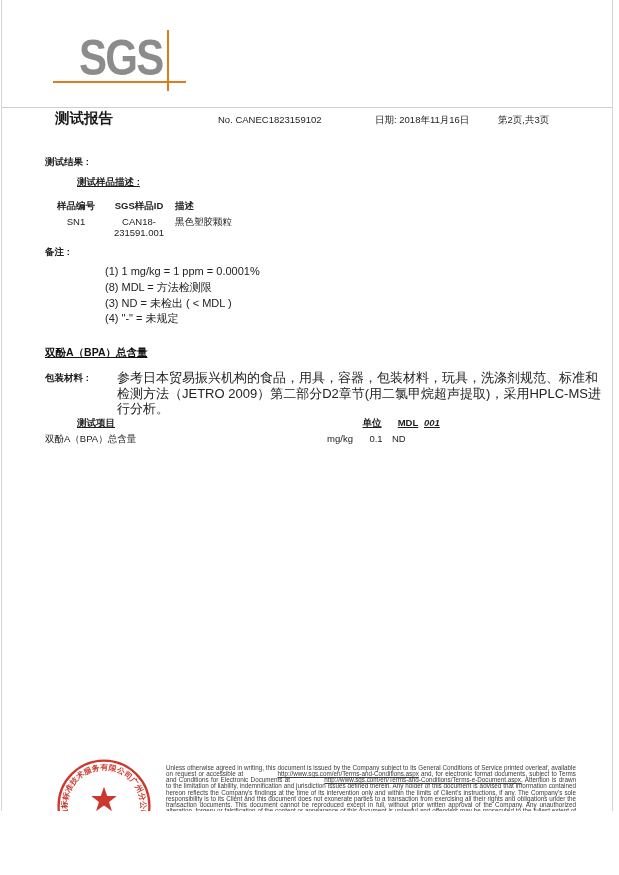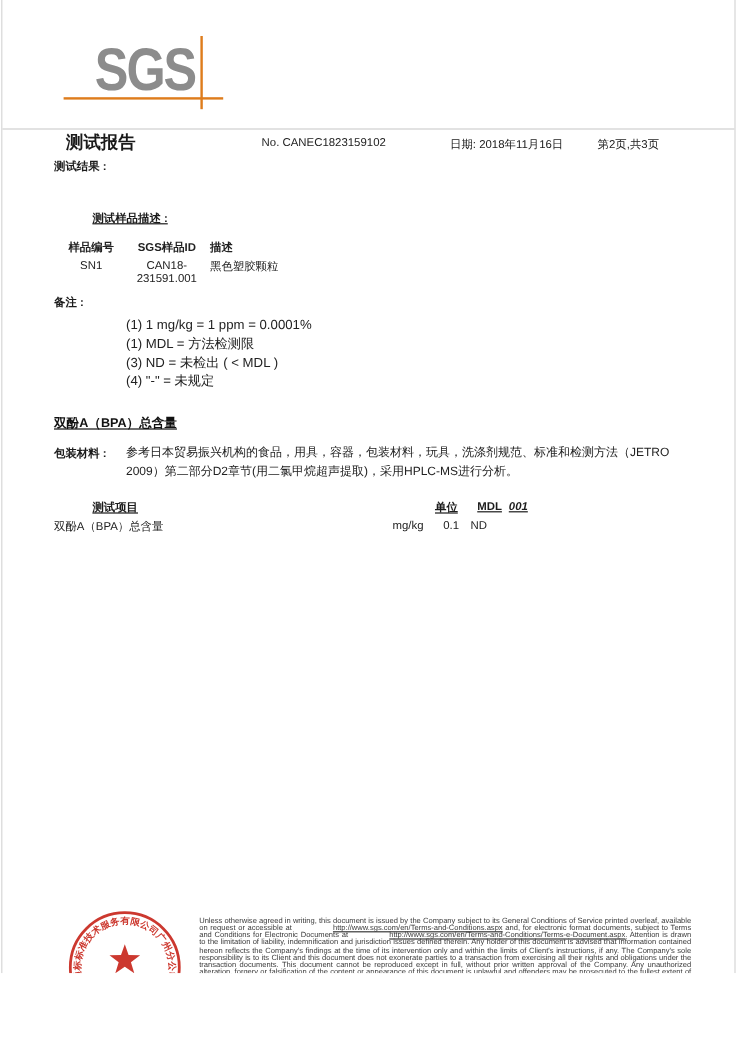--- a/index.html
+++ b/index.html
@@ -22,32 +22,32 @@
   .logo-vline{position:absolute;left:167px;top:30px;width:2px;height:61px;background:#DE7C1C;}
   
   .title{position:absolute;left:55px;top:109px;font-size:14.5px;font-weight:bold;color:#1a1a1a;}
   .hno{position:absolute;left:218px;top:114px;font-size:9.5px;color:#1c1c1c;}
   .hdate{position:absolute;left:375px;top:114px;font-size:9.5px;color:#1c1c1c;}
   .hpage{position:absolute;left:498px;top:114px;font-size:9.5px;color:#1c1c1c;}
   
   .lab{font-size:9.5px;font-weight:600;color:#1c1c1c;}
   .txt{font-size:9.5px;color:#222;}
   .u{text-decoration:underline;margin-left:32px;}
-  .results-label{left:45px;top:133px;}
+  .results-label{left:45px;top:156px;}
   .sampledesc-label{left:45px;top:176px;}
   .st-h{top:200px;font-weight:600;}
   .st-r{top:216px;}
   .st-c1{position:absolute;left:45px;width:62px;text-align:center;}
   .st-c2{position:absolute;left:104px;width:70px;text-align:center;}
   .st-c3{position:absolute;left:175px;}
   .remarks-label{left:45px;top:246px;}
   .remarks{left:105px;top:264px;line-height:15.8px;font-size:11px;color:#222;}
   .bpa-heading{left:45px;top:346px;font-size:10.5px;font-weight:bold;text-decoration:underline;color:#111;}
   .method-label{left:45px;top:372px;}
-  .method-text{left:105px;top:370px;width:484px;font-size:10px;line-height:15.6px;color:#222;}
+  .method-text{left:117px;top:370px;width:484px;font-size:13px;line-height:15.6px;color:#222;}
   .rt-h{top:417px;font-size:9.5px;font-weight:600;color:#1c1c1c;}
   .rt-r{top:433px;font-size:9.5px;color:#222;}
   .rt-item{position:absolute;left:45px;}
   .rt-unit{position:absolute;left:320px;width:40px;text-align:center;}
   .rt-mdl{position:absolute;left:357px;width:38px;text-align:center;}
   .rt-001{position:absolute;left:392px;width:40px;text-align:left;}
   .ital{font-style:italic;}
   
   .legal{
     position:absolute;left:166px;top:765px;width:410px;
@@ -98,21 +98,21 @@
   </div>
   <div class="abs txt st-r" style="left:0;width:619px;">
     <span class="st-c1">SN1</span>
     <span class="st-c2">CAN18-231591.001</span>
     <span class="st-c3">黑色塑胶颗粒</span>
   </div>
 
   <div class="abs lab remarks-label">备注 :</div>
   <div class="abs remarks">
     <div>(1) 1 mg/kg = 1 ppm = 0.0001%</div>
-    <div>(1) MDL = 方法检测限</div>
+    <div>(8) MDL = 方法检测限</div>
     <div>(3) ND = 未检出 ( &lt; MDL )</div>
     <div>(4) "-" = 未规定</div>
   </div>
 
   <div class="abs bpa-heading">双酚A（BPA）总含量</div>
 
   <div class="abs lab method-label">包装材料 :</div>
   <div class="abs method-text">参考日本贸易振兴机构的食品，用具，容器，包装材料，玩具，洗涤剂规范、标准和检测方法（JETRO 2009）第二部分D2章节(用二氯甲烷超声提取)，采用HPLC-MS进行分析。</div>
 
   <div class="abs rt-h" style="left:0;width:619px;">

